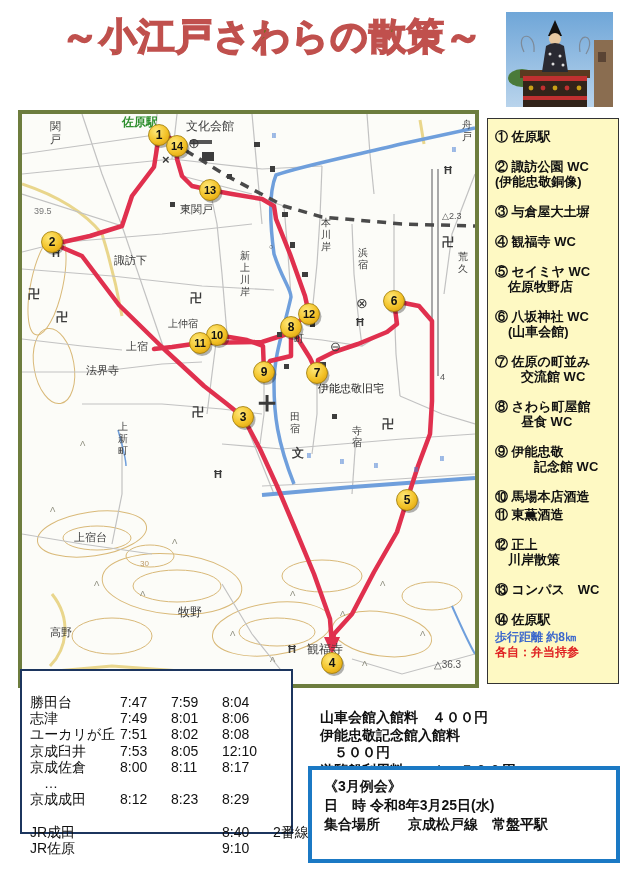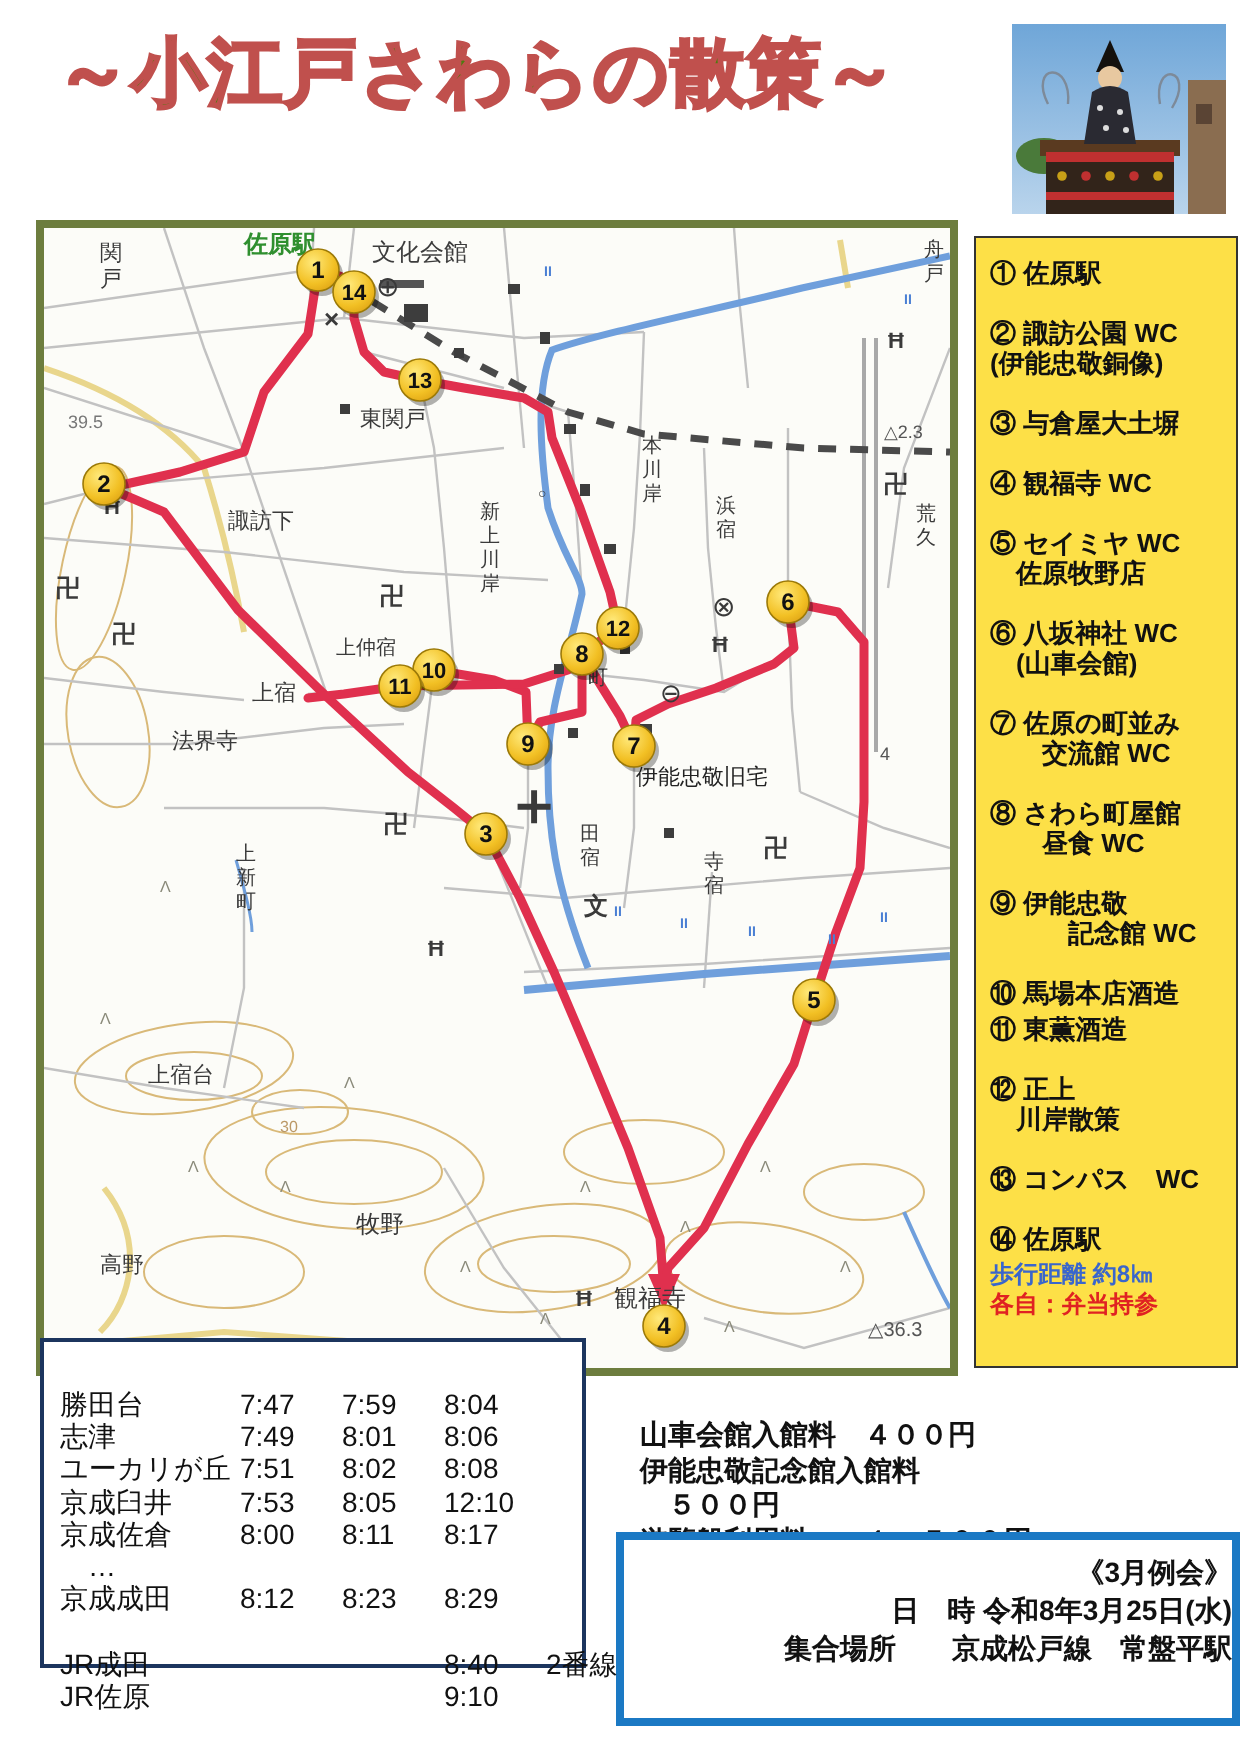--- a/index.html
+++ b/index.html
@@ -1,52 +1,52 @@
 <!DOCTYPE html>
 <html><head>
 <meta charset="utf-8">
 <style>
   html,body{margin:0;padding:0;background:#fff;}
   .page{position:relative;width:623px;height:873px;background:#fff;overflow:hidden;
         font-family:"Liberation Sans", sans-serif;}
   
-  .title{position:absolute;left:28px;top:12px;width:455px;text-align:left;
+  .title{position:absolute;left:28px;top:12px;width:455px;text-align:right;
          font-size:37px;font-weight:bold;letter-spacing:1px;color:#4d7c0f;
          -webkit-text-stroke:1.7px #c0504d;}
   .subtitle{position:absolute;left:34px;top:76px;font-size:17px;font-weight:bold;color:#111;}
   .subtitle span{margin-right:34px;}
   
   .photo{position:absolute;left:506px;top:12px;width:107px;height:95px;overflow:hidden;}
   
   .map{position:absolute;left:18px;top:110px;width:461px;height:578px;
        border:4px solid #6d7d3e;box-sizing:border-box;background:#fcfcf8;}
   
   .legend{position:absolute;left:487px;top:118px;width:132px;height:566px;
-          border:1.5px solid #333;box-sizing:border-box;background:#fde047;
+          border:1.5px solid #333;box-sizing:border-box;background:#fef9c3;
           padding:10px 5px 0 7px;}
   .legend-item{font-size:13px;font-weight:bold;color:#111;line-height:15px;margin-bottom:15px;}
   .legend-item.tight{margin-bottom:3px;}
   .legend-item div{white-space:pre;}
   .legend-dist{font-size:12px;font-weight:bold;color:#3a66cc;line-height:15px;}
   .legend-note{font-size:12px;font-weight:bold;color:#e02222;line-height:15px;}
   
   .timetable{position:absolute;left:20px;top:669px;width:273px;height:165px;
              border:2px solid #1c355e;box-sizing:border-box;background:#fff;
              padding:23px 6px 0 8px;z-index:5;}
   .tt-row{display:grid;grid-template-columns:90px 51px 51px 51px auto;height:16.2px;
           font-size:14px;color:#111;}
   .tt-row span{white-space:pre;}
   
   .fees{position:absolute;left:320px;top:709px;width:300px;font-size:14px;font-weight:bold;
         color:#111;line-height:17.5px;}
   .fees div{white-space:pre;}
   
   .nextbox{position:absolute;left:308px;top:766px;width:312px;height:97px;
            border:4px solid #1b79c4;box-sizing:border-box;background:#fff;
-           padding:7px 0 4px 12px;text-align:right;}
+           padding:7px 0 4px 12px;}
   .nextbox div{font-size:14px;font-weight:bold;color:#111;line-height:19px;white-space:pre;}
 </style>
 </head>
 <body>
 
 <div class="page">
 
   <div class="title">～小江戸さわらの散策～</div>
 
   <div class="photo">

